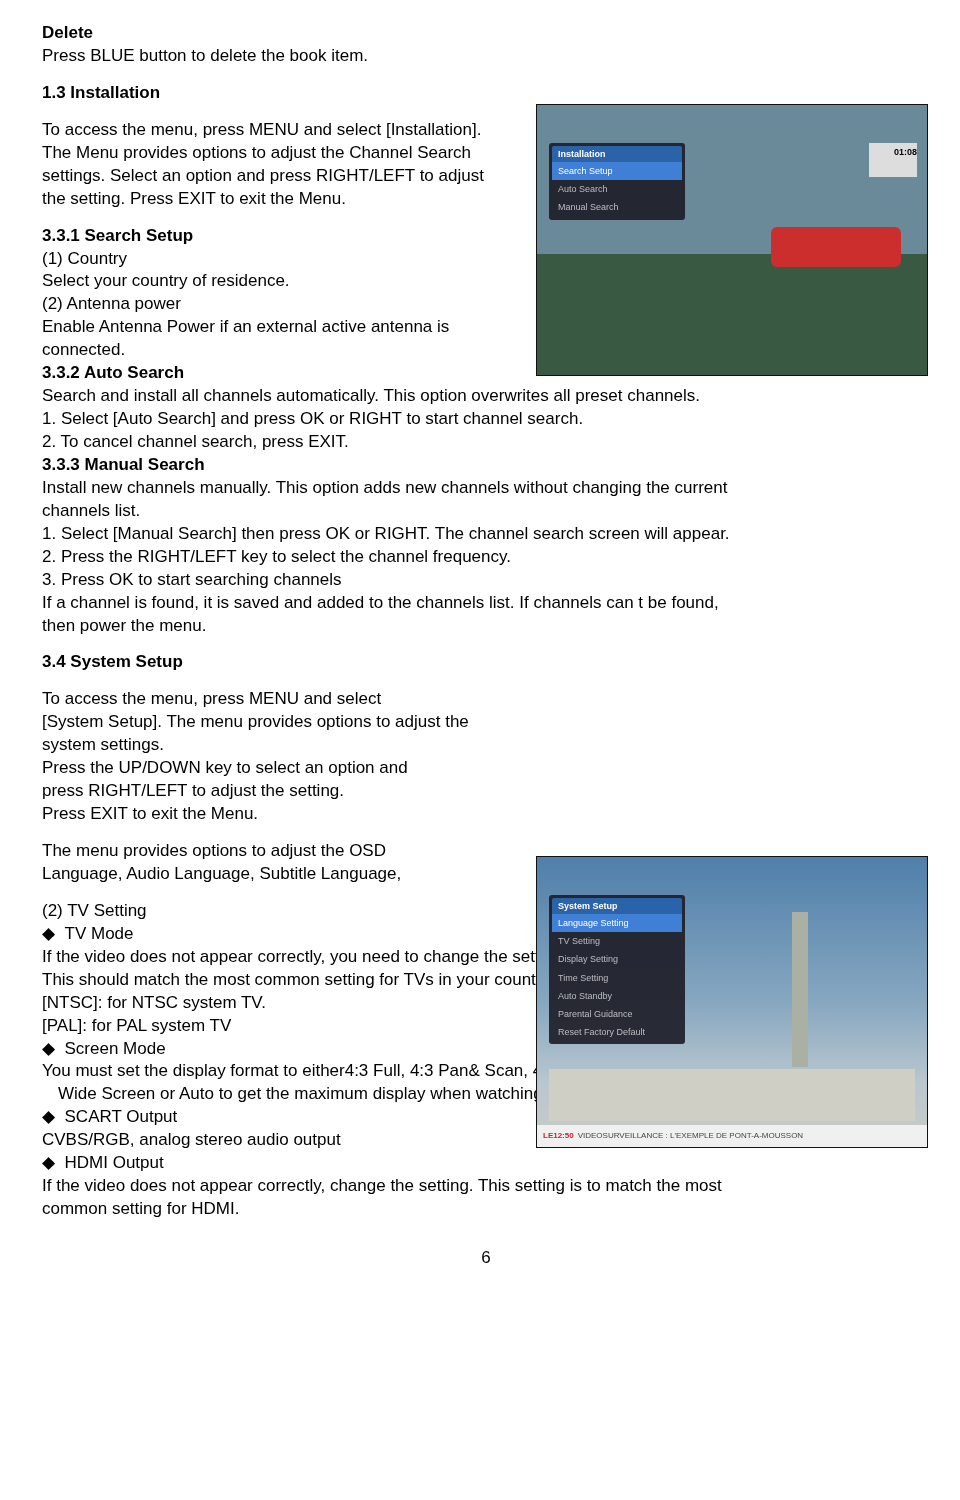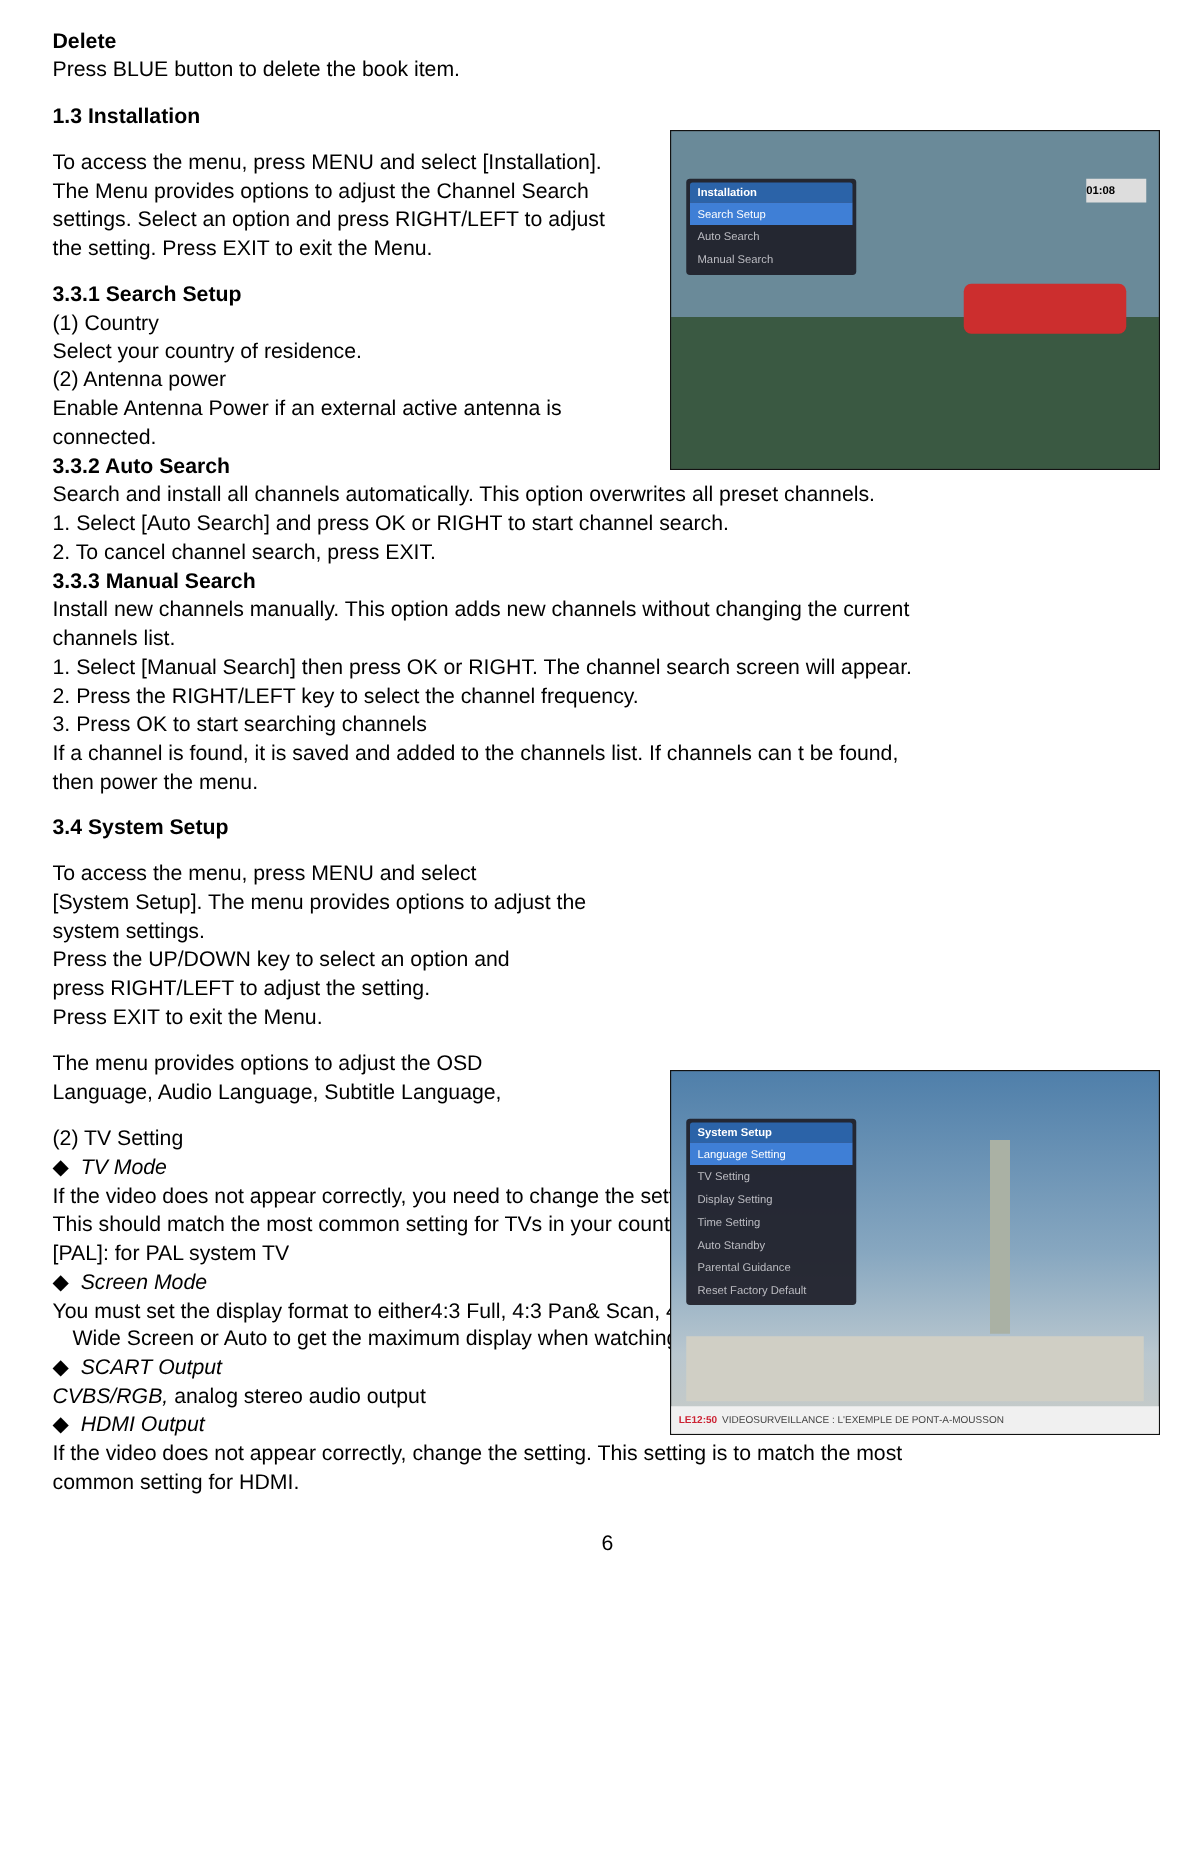--- a/index.html
+++ b/index.html
@@ -7,21 +7,21 @@
     font-size: 17px;
     line-height: 1.35;
     margin: 0;
     padding: 22px 30px 22px 42px;
     color: #000;
     width: 960px;
     box-sizing: border-box;
   }
   .wrap { position: relative; }
   .bold { font-weight: bold; }
-  .italic { font-style: italic; }
+  .italic { }
   .indent1 { margin-left: 38px; }
   .diamond { font-family: Arial; }
   .section { font-weight: bold; margin-top: 10px; }
   .para { margin: 0; }
   .half { width: 52%; }
   .fig {
     position: absolute;
     right: 2px;
     width: 392px;
     height: 272px;
@@ -46,23 +46,23 @@
     color: #fff;
     padding: 2px 6px;
     font-size: 9px;
     border-radius: 2px 2px 0 0;
     font-weight: bold;
   }
   .menu-item { padding: 3px 6px; }
   .menu-item.sel { background: #3f7fd6; color:#fff; }
   .pip {
     position:absolute; right:10px; top:38px;
-    width:48px; height:19px; background:#ddd;
+    width:48px; height:34px; background:#ddd;
     color:#000; font-size:9px; font-weight:bold;
-    text-align:left; line-height:18px;
+    text-align:right; line-height:18px;
   }
   .fig1-bg {
     position:absolute; inset:0;
     background: linear-gradient(#6a8a99 0%, #6a8a99 55%, #3a5942 55%, #3a5942 100%);
   }
   .boat {
     position:absolute; left:60%; top:45%;
     width:130px; height:40px;
     background:#cc2e2e; border-radius:6px;
   }
@@ -171,20 +171,21 @@
 <div class="half">
 <p class="para indent1" style="display:inline">The menu provides options to adjust the OSD</p>
 <p class="para">Language, Audio Language, Subtitle Language,</p>
 </div>
 
 <div class="spacer"></div>
 <p class="para indent1">(2) TV Setting</p>
 <p class="para indent1"><span class="diamond">◆&nbsp;&nbsp;</span><span class="italic">TV Mode</span></p>
 <p class="para indent1">If the video does not appear correctly, you need to change the settings.</p>
 <p class="para indent1">This should match the most common setting for TVs in your country.</p>
+<p class="para indent1">[NTSC]: for NTSC system TV.</p>
 <p class="para indent1">[PAL]: for PAL system TV</p>
 
 <p class="para indent1"><span class="diamond">◆&nbsp;&nbsp;</span><span class="italic">Screen Mode</span></p>
 <p class="para indent1" style="display:inline">You must set the display format to either4:3 Full, 4:3 Pan&amp; Scan, 4:3 Letter Box, 16:9</p>
 <p class="para" style="margin-left:16px">Wide Screen or Auto to get the maximum display when watching TV.</p>
 
 <p class="para indent1"><span class="diamond">◆&nbsp;&nbsp;</span><span class="italic">SCART Output</span></p>
 <p class="para indent1"><span class="italic">CVBS/RGB, </span><span>analog stereo audio output</span></p>
 
 <p class="para indent1"><span class="diamond">◆&nbsp;&nbsp;</span><span class="italic">HDMI Output</span></p>

